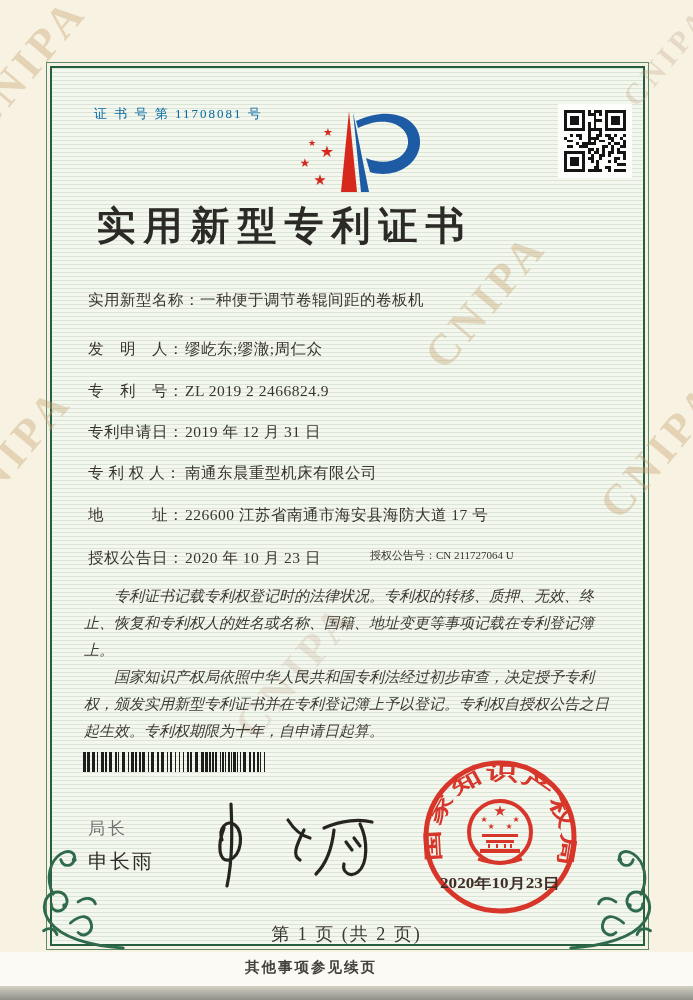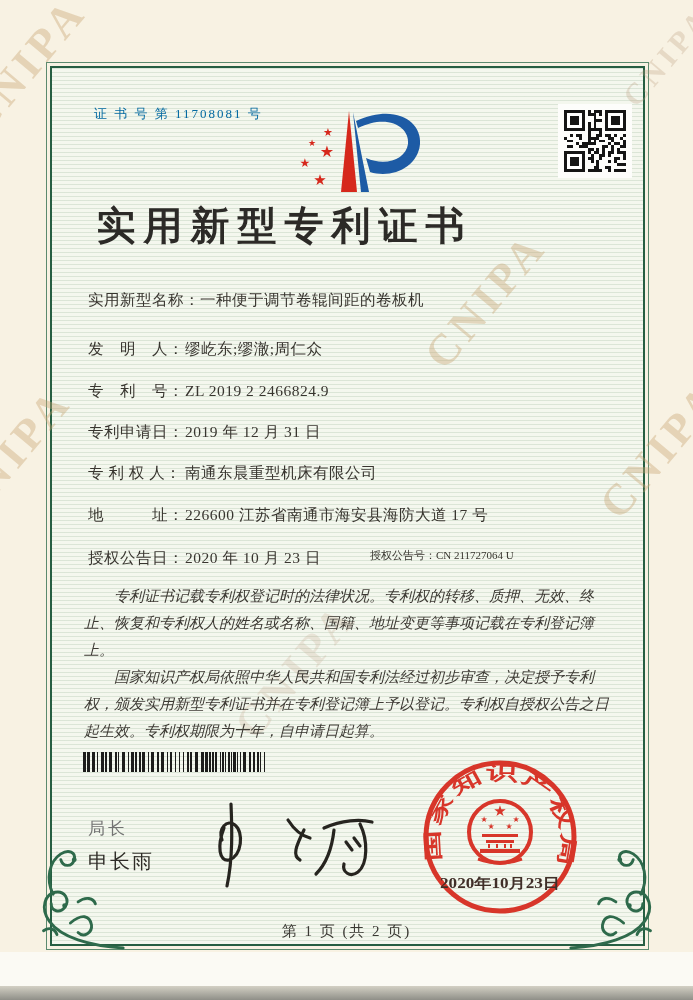--- a/index.html
+++ b/index.html
@@ -43,21 +43,21 @@
 
   .barcode{position:absolute;left:83px;top:752px;width:184px;height:20px;}
 
   .director-label{position:absolute;left:88px;top:817px;font-size:17px;color:#737373;letter-spacing:3px;}
   .director-name{position:absolute;left:88px;top:848px;font-size:20px;color:#2f2d28;letter-spacing:2px;}
   .signature{position:absolute;left:196px;top:794px;width:190px;height:95px;}
 
   .seal{position:absolute;left:420px;top:756px;width:160px;height:162px;opacity:0.93;}
 
   .page-info{position:absolute;left:46px;top:922px;width:601px;text-align:center;
-             font-size:15px;letter-spacing:2px;color:#3a3833;}
+             font-size:18px;letter-spacing:2px;color:#3a3833;}
 
   .ornament{position:absolute;top:845px;width:96px;height:108px;z-index:3;}
   .orn-left{left:32px;}
   .orn-right{left:566px;transform:scaleX(-1);}
 
   .strip-white{position:absolute;left:0;top:952px;width:693px;height:34px;background:#fbfaf4;z-index:4;}
   .footer-note{position:absolute;left:46px;top:958px;width:530px;text-align:center;z-index:5;
                font-size:14.5px;font-weight:bold;color:#44423a;letter-spacing:2px;}
   .strip-shadow{position:absolute;left:0;top:986px;width:693px;height:14px;z-index:5;
                 background:linear-gradient(180deg,#d3d0c4,#8f8f88);}
@@ -377,14 +377,15 @@
       <path d="M 22,50 C 14,34 18,16 30,8 C 38,3 46,6 44,14 C 42,22 32,22 30,14"></path>
       <path d="M 40,80 C 52,70 60,72 62,82 C 63,90 54,96 48,90"></path>
       <path d="M 12,88 C 18,84 24,86 26,92"></path>
       <path d="M 48,58 C 56,52 64,54 66,60"></path>
     </g>
     <circle cx="44" cy="14" r="2.5" fill="#2e6a4b"></circle>
     <circle cx="34" cy="62" r="2.5" fill="#2e6a4b"></circle>
   </svg>
 
   <div class="strip-white"></div>
+  <div class="footer-note">其他事项参见续页</div>
   <div class="strip-shadow"></div>
 </div>
 
 </body></html>

